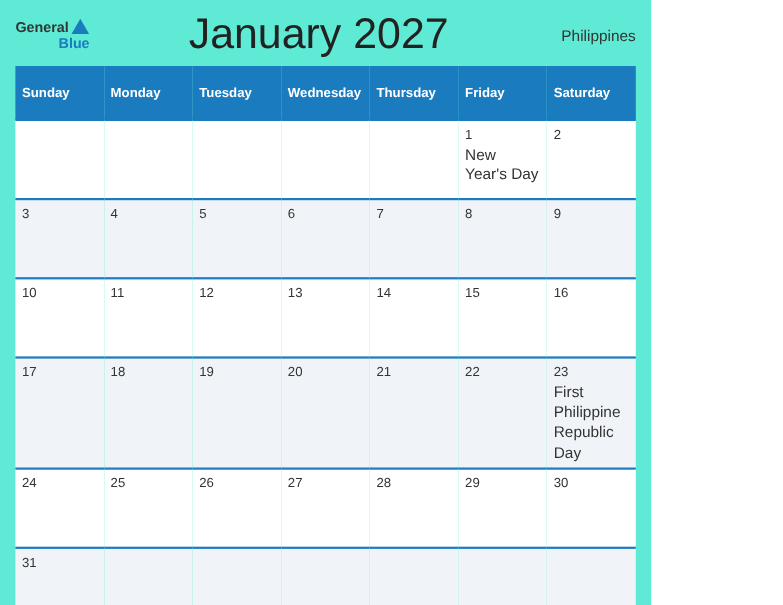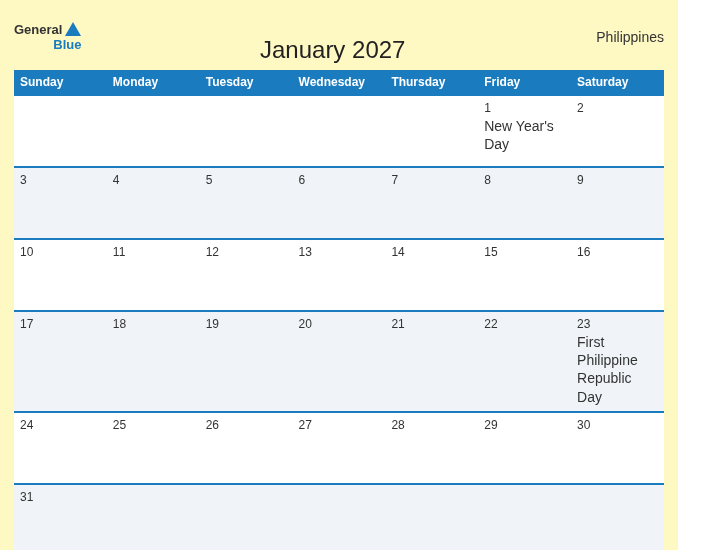--- a/index.html
+++ b/index.html
@@ -5,23 +5,23 @@
     * { margin: 0; padding: 0; box-sizing: border-box; }
     body {
       width: 712px;
       height: 550px;
       background: #fff;
       font-family: Arial, sans-serif;
       overflow: hidden;
     }
 
     .page {
-      width: 678px;
+      width: 592px;
       height: 550px;
-      background: #fef9c3;
+      background: #5eead4;
       padding: 10px 14px 10px 14px;
     }
 
     
     .header {
       display: flex;
       align-items: center;
       justify-content: space-between;
       margin-bottom: 6px;
     }
@@ -61,26 +61,25 @@
       display: flex;
       flex-direction: column;
     }
 
     .logo-top-row {
       display: flex;
       align-items: center;
     }
 
     .calendar-title {
-      font-size: 24px;
+      font-size: 39px;
       font-weight: normal;
       color: #222;
       text-align: center;
       flex: 1;
-      margin-top: 26px;
     }
 
     .country-label {
       font-size: 14px;
       color: #333;
       text-align: right;
       min-width: 80px;
     }
 
     
@@ -89,21 +88,21 @@
       border-collapse: collapse;
       table-layout: fixed;
     }
 
     .calendar-table thead tr th {
       background: #1a7bbf;
       color: #fff;
       font-size: 12px;
       font-weight: bold;
       text-align: left;
-      padding: 5px 6px;
+      padding: 17px 6px;
       border: none;
     }
 
     .calendar-table tbody tr td {
       vertical-align: top;
       padding: 5px 6px;
       font-size: 11px;
       color: #333;
       height: 72px;
       border-top: 2px solid #1a7bbf;

